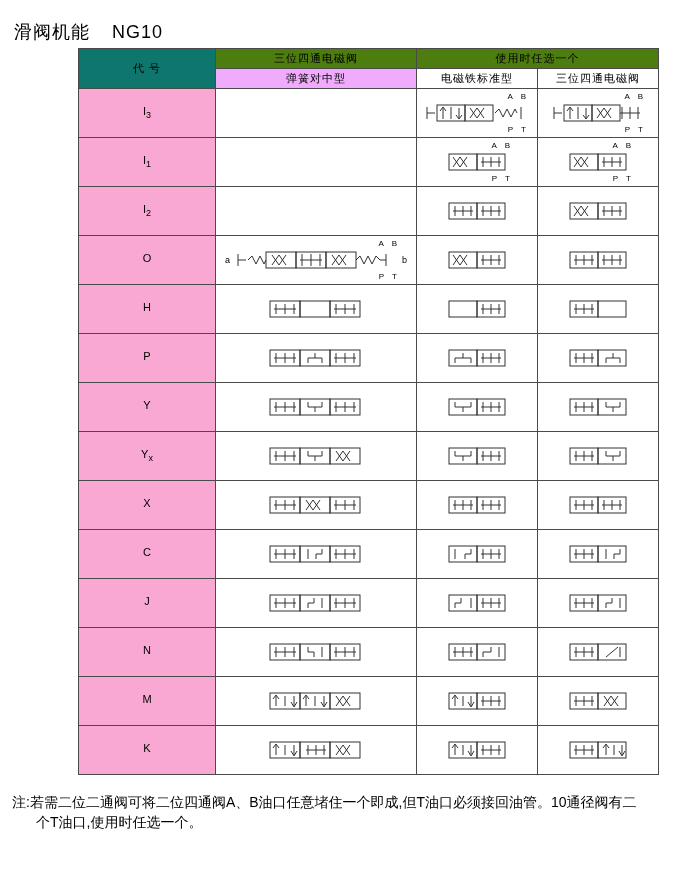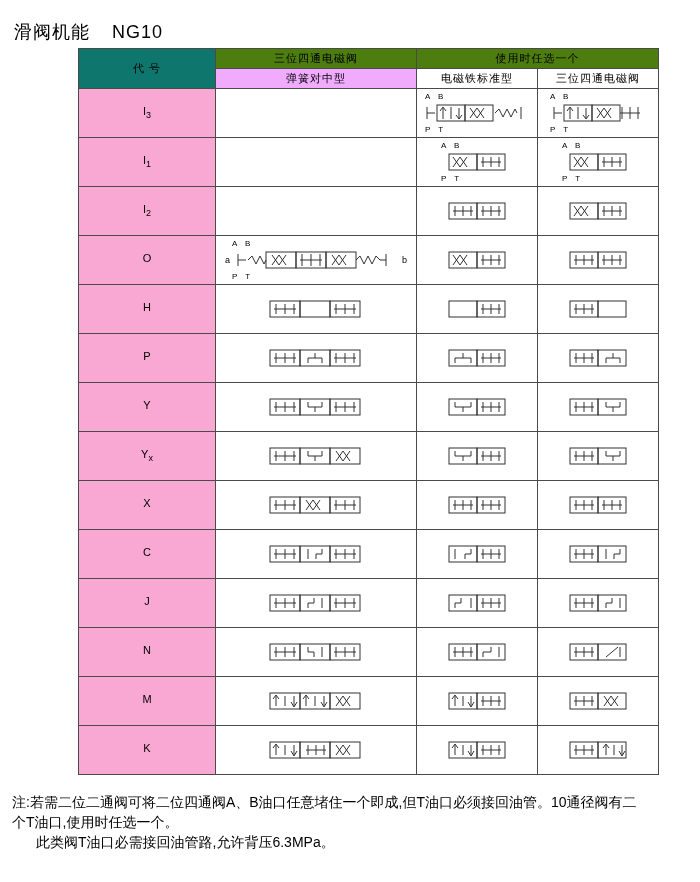--- a/index.html
+++ b/index.html
@@ -84,34 +84,34 @@
   }
   .ports {
     font-size: 8px;
     line-height: 9px;
     letter-spacing: 3px;
     font-family: "Liberation Sans", sans-serif;
   }
   .sym-stack {
     display: inline-flex;
     flex-direction: column;
-    align-items: flex-start;
+    align-items: flex-end;
     justify-content: center;
   }
   svg { display: block; }
   .notes {
     position: absolute;
     left: 12px;
     top: 792px;
     width: 676px;
     font-size: 14px;
     line-height: 20px;
   }
   .notes .l1 { white-space: nowrap; }
-  .notes .l2 { }
+  .notes .l2 { margin-left: 24px; }
   .notes .l3 { margin-left: 24px; }
   .wm {
     position: absolute;
     left: 0;
     top: 0;
     width: 700px;
     height: 882px;
     pointer-events: none;
   }
   .wm-line1, .wm-line2 {
@@ -868,14 +868,13 @@
         </svg>
       </div>
     </td>
   </tr>
 </tbody>
   </table>
 
 <div class="notes">
   <div class="l1">注:若需二位二通阀可将二位四通阀A、B油口任意堵住一个即成,但T油口必须接回油管。10通径阀有二</div>
   <div class="l2">个T油口,使用时任选一个。</div>
-  <div class="l3">此类阀T油口必需接回油管路,允许背压6.3MPa。</div>
 </div>
 
 </body></html>

